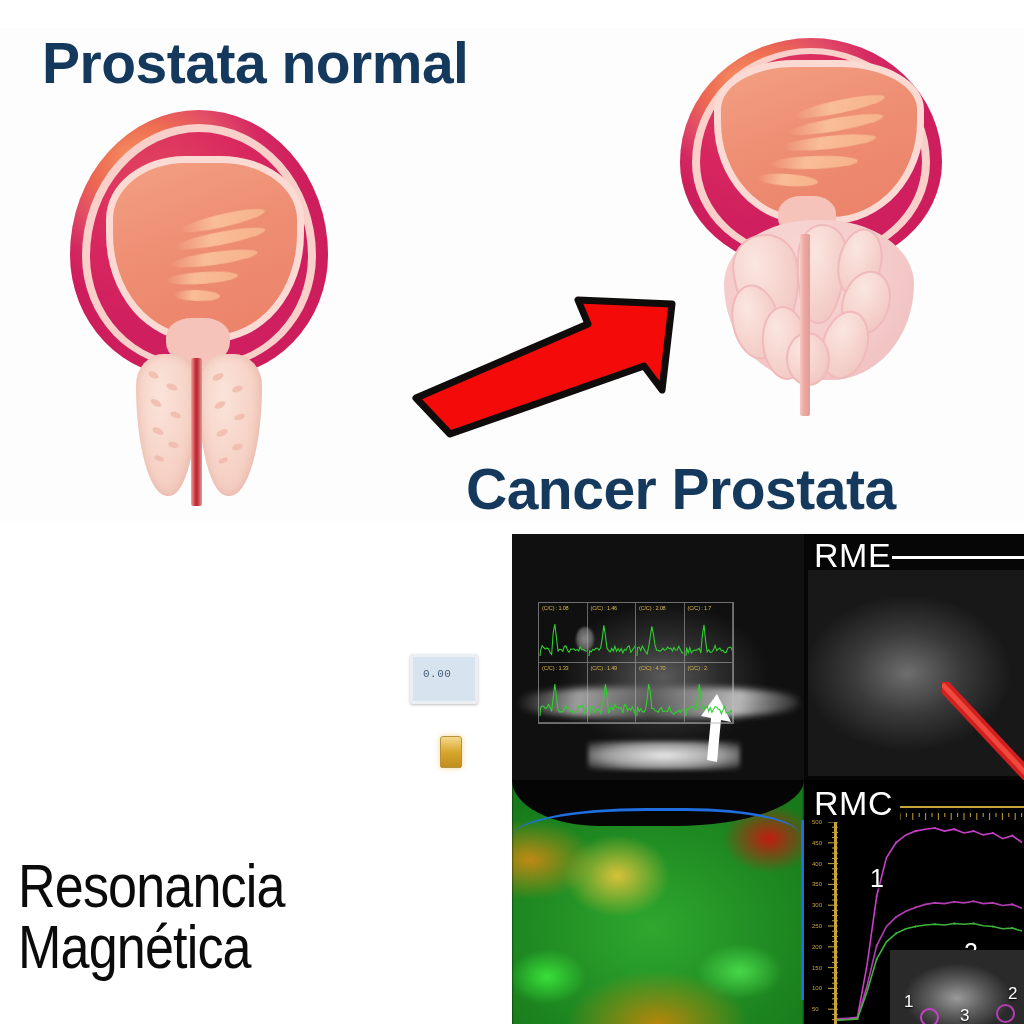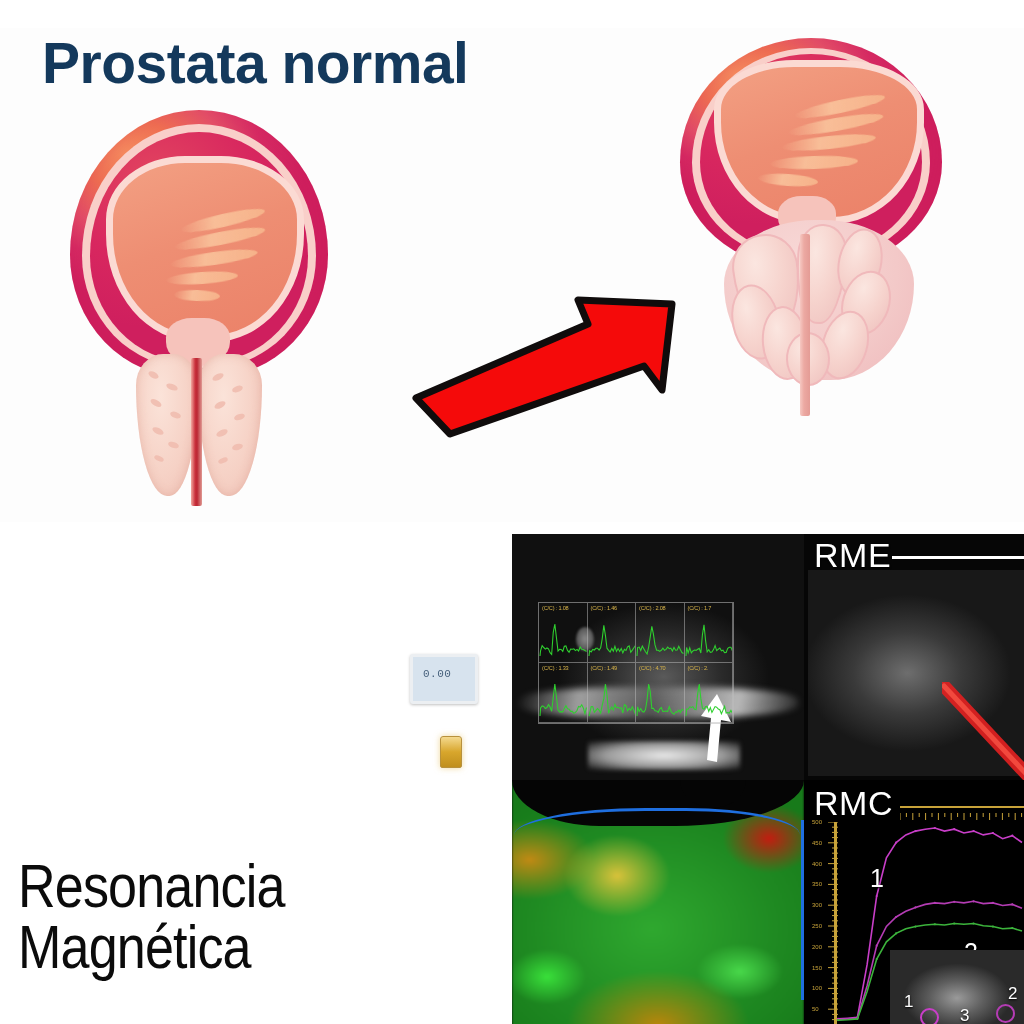--- a/index.html
+++ b/index.html
@@ -633,20 +633,21 @@
       <div class="urethra" style="left:128px; top:196px; width:10px; height:182px;
                   background: linear-gradient(90deg,#f6c8c2 0%, #eca9a2 40%, #e49b95 100%);"></div>
     </div>
 
     <div id="red-arrow">
       <svg viewBox="0 0 300 160" width="300" height="160">
         <polygon points="6,120 178,46 168,22 262,26 252,112 234,88 40,156" fill="#f50a0a" stroke="#100c0c" stroke-width="7" stroke-linejoin="round"></polygon>
       </svg>
     </div>
 
+    <div class="dx-title" id="title-cancer">Cancer Prostata</div>
   </div>
 
   <div id="bottom-row">
 
 
     <div id="lcd-panel" style="left:410px; top:124px;">
       <div id="lcd-readout">0.00</div>
     </div>
     <div id="warn-light" style="left:440px; top:206px;"></div>
 

